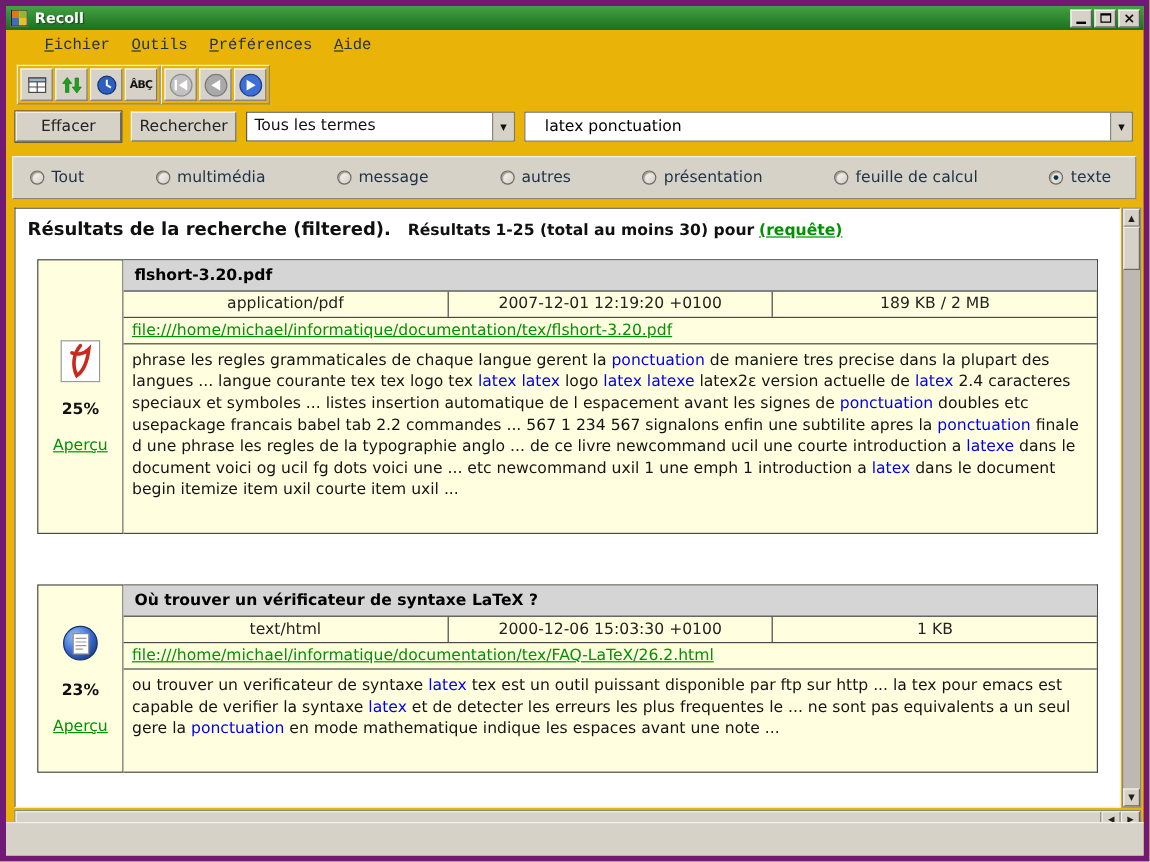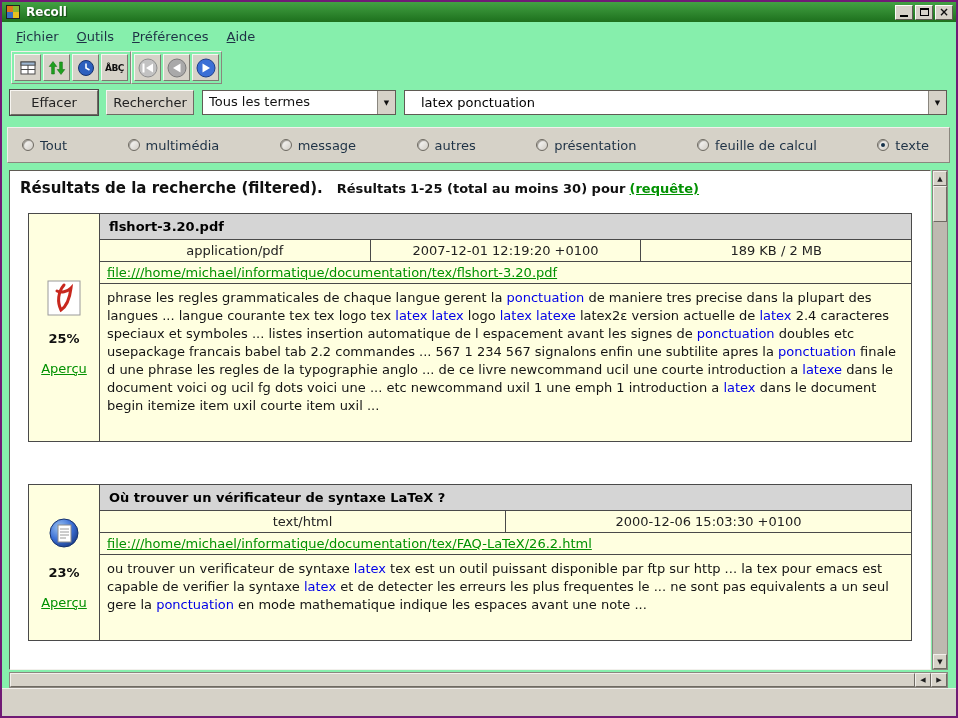--- a/index.html
+++ b/index.html
@@ -7,22 +7,22 @@
   body {
     font-family: "DejaVu Sans", "Liberation Sans", sans-serif;
     font-size: 13px;
     background: #d6d2c8;
     overflow: hidden;
     color: #1e3246;
   }
   .window {
     position: relative;
     width: 958px; height: 718px;
-    background: #86efac;
-    border: 2px solid #701a75;
+    background: #eab308;
+    border: 5px solid #701a75;
   }
 
   
   .titlebar {
     position: absolute; top: 0; left: 0; right: 0; height: 20px;
     background: linear-gradient(to bottom, #43a143, #1d701d);
     display: flex; align-items: center;
     padding: 0 3px 0 4px;
   }
   .app-icon {
@@ -46,21 +46,21 @@
     display: flex; align-items: center; justify-content: center;
     color: #111; flex: none; cursor: default;
   }
   .min-glyph { width: 8px; height: 2px; background: #000; margin-top: 8px; }
   .max-glyph { width: 9px; height: 8px; border: 1px solid #000; border-top-width: 2px; }
   .close-glyph { font-size: 12px; font-weight: bold; line-height: 1; }
 
   
   .menubar {
     position: absolute; top: 21px; left: 0; right: 0; height: 26px;
-    display: flex; align-items: center; padding-left: 5px;
+    display: flex; padding-left: 23px; font-family: Liberation Mono, monospace;
   }
   .menu-item { padding: 4px 9px; color: #1e3246; cursor: default; }
 
   
   .toolbar {
     position: absolute; top: 47px; left: 0; right: 0; height: 37px;
     display: flex; align-items: center; padding-left: 9px;
   }
   .tb-group {
     display: flex; gap: 2px; padding: 2px;
@@ -82,21 +82,21 @@
   }
   .push-btn {
     width: 88px; flex: none;
     background: #d6d2c8;
     border: 1px solid; border-color: #f7f5f1 #6e6a62 #6e6a62 #f7f5f1;
     display: flex; align-items: center; justify-content: center;
     color: #222; cursor: default;
   }
   .push-btn.default { box-shadow: 0 0 0 1px #4a4a4a; }
   .combo {
-    width: 194px; flex: none; display: flex;
+    width: 224px; flex: none; display: flex;
     border: 1px solid #5f5b54; background: #fff;
   }
   .combo-text { flex: 1; padding: 3px 6px; color: #111; white-space: nowrap; overflow: hidden; }
   .combo-arrow {
     width: 18px; flex: none;
     background: #d6d2c8; border-left: 1px solid #8a867e;
     display: flex; align-items: center; justify-content: center;
     font-size: 7px; color: #111; cursor: default;
   }
   .query-combo { flex: 1; display: flex; border: 1px solid #5f5b54; background: #fff; }
@@ -373,20 +373,21 @@
   </svg>
 </div>
       <div class="pct">23%</div>
       <a class="preview-link">Aperçu</a>
     </div>
     <div class="result-main">
       <div class="r-title">Où trouver un vérificateur de syntaxe LaTeX ?</div>
       <div class="r-meta">
         <span>text/html</span>
         <span>2000-12-06 15:03:30 +0100</span>
+        <span>1 KB</span>
       </div>
       <div class="r-url">
         <a>file:///home/michael/informatique/documentation/tex/FAQ-LaTeX/26.2.html</a>
       </div>
       <div class="r-snippet"><span>ou trouver un verificateur de syntaxe </span><span class="hl">latex</span><span> tex est un outil puissant disponible par ftp sur http ... la tex pour emacs est capable de verifier la syntaxe </span><span class="hl">latex</span><span> et de detecter les erreurs les plus frequentes le ... ne sont pas equivalents a un seul gere la </span><span class="hl">ponctuation</span><span> en mode mathematique indique les espaces avant une note ...</span></div>
     </div>
   </div>
 </div>
   </div>
 

